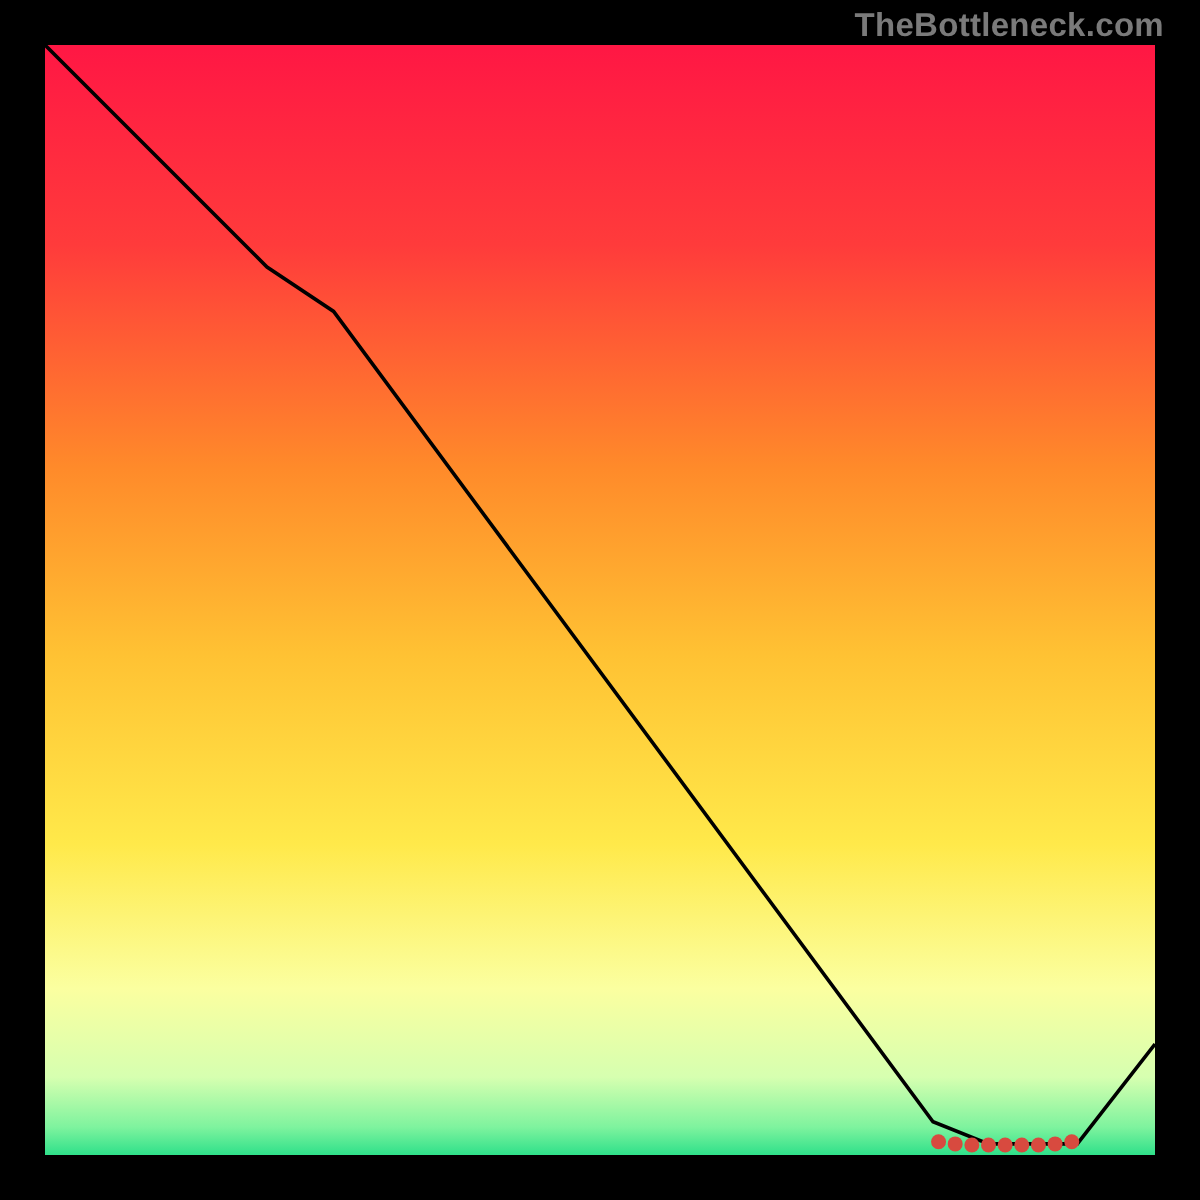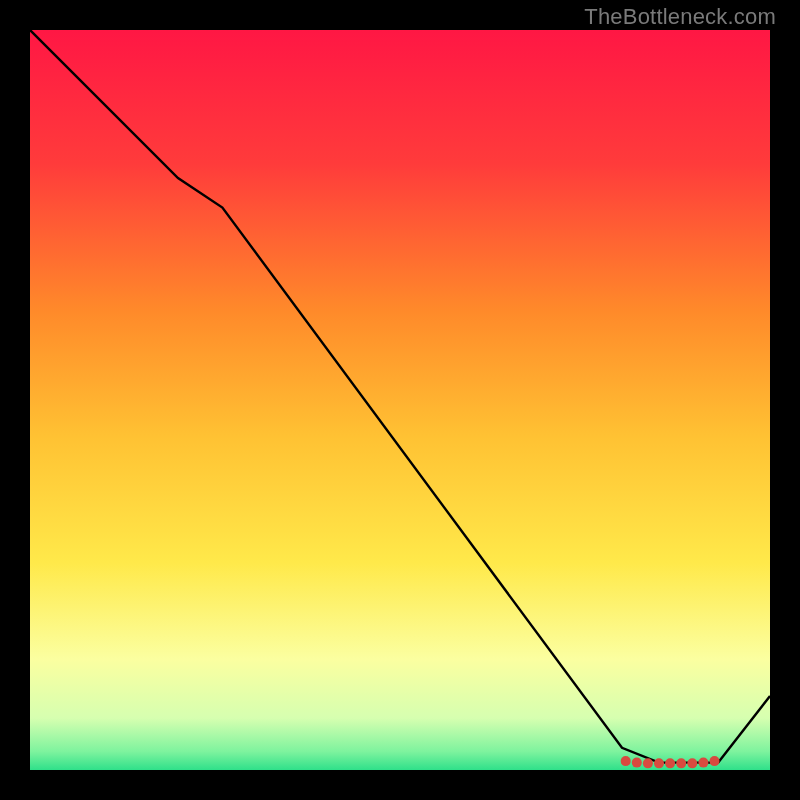--- a/index.html
+++ b/index.html
@@ -8,20 +8,21 @@
     width: 800px;
     height: 800px;
     background: #000;
     overflow: hidden;
   }
   .chart-wrap {
     position: relative;
     width: 800px;
     height: 800px;
     background: #000;
+    font-weight: bold;
   }
   .watermark {
     position: absolute;
     top: 4px;
     right: 24px;
     font-family: Arial, Helvetica, sans-serif;
     font-size: 22px;
     color: #7a7a7a;
     letter-spacing: 0.2px;
     user-select: none;

